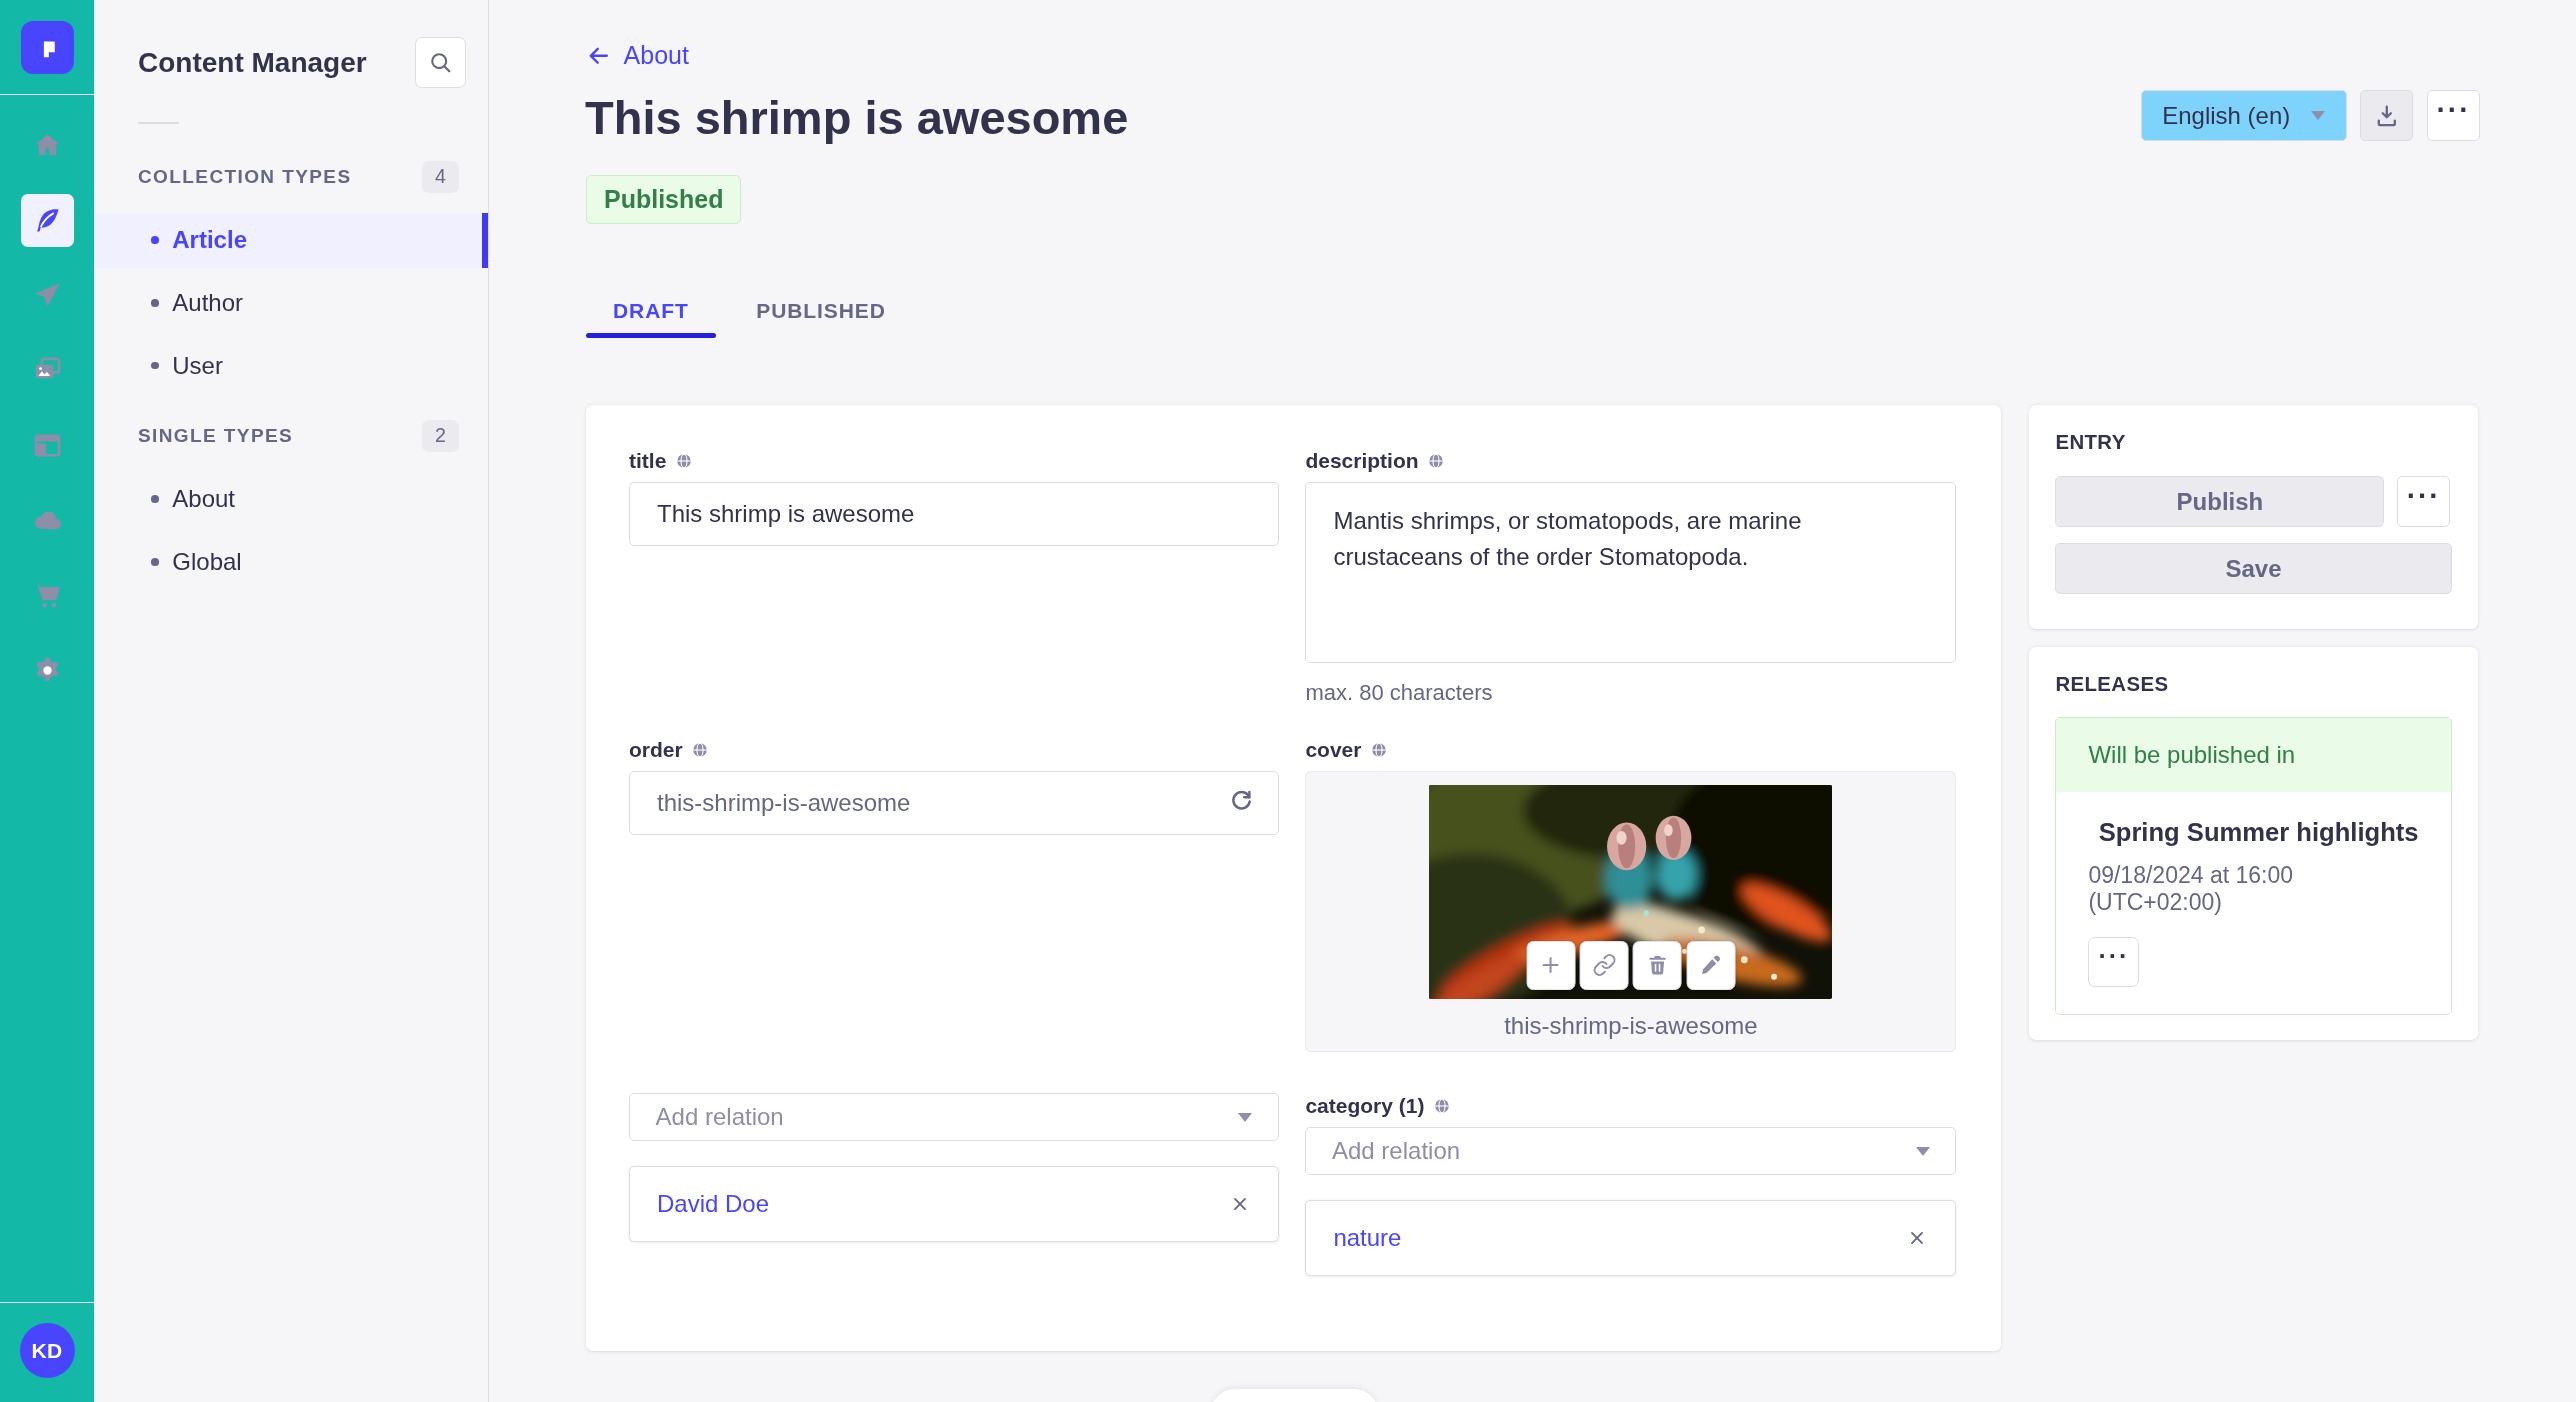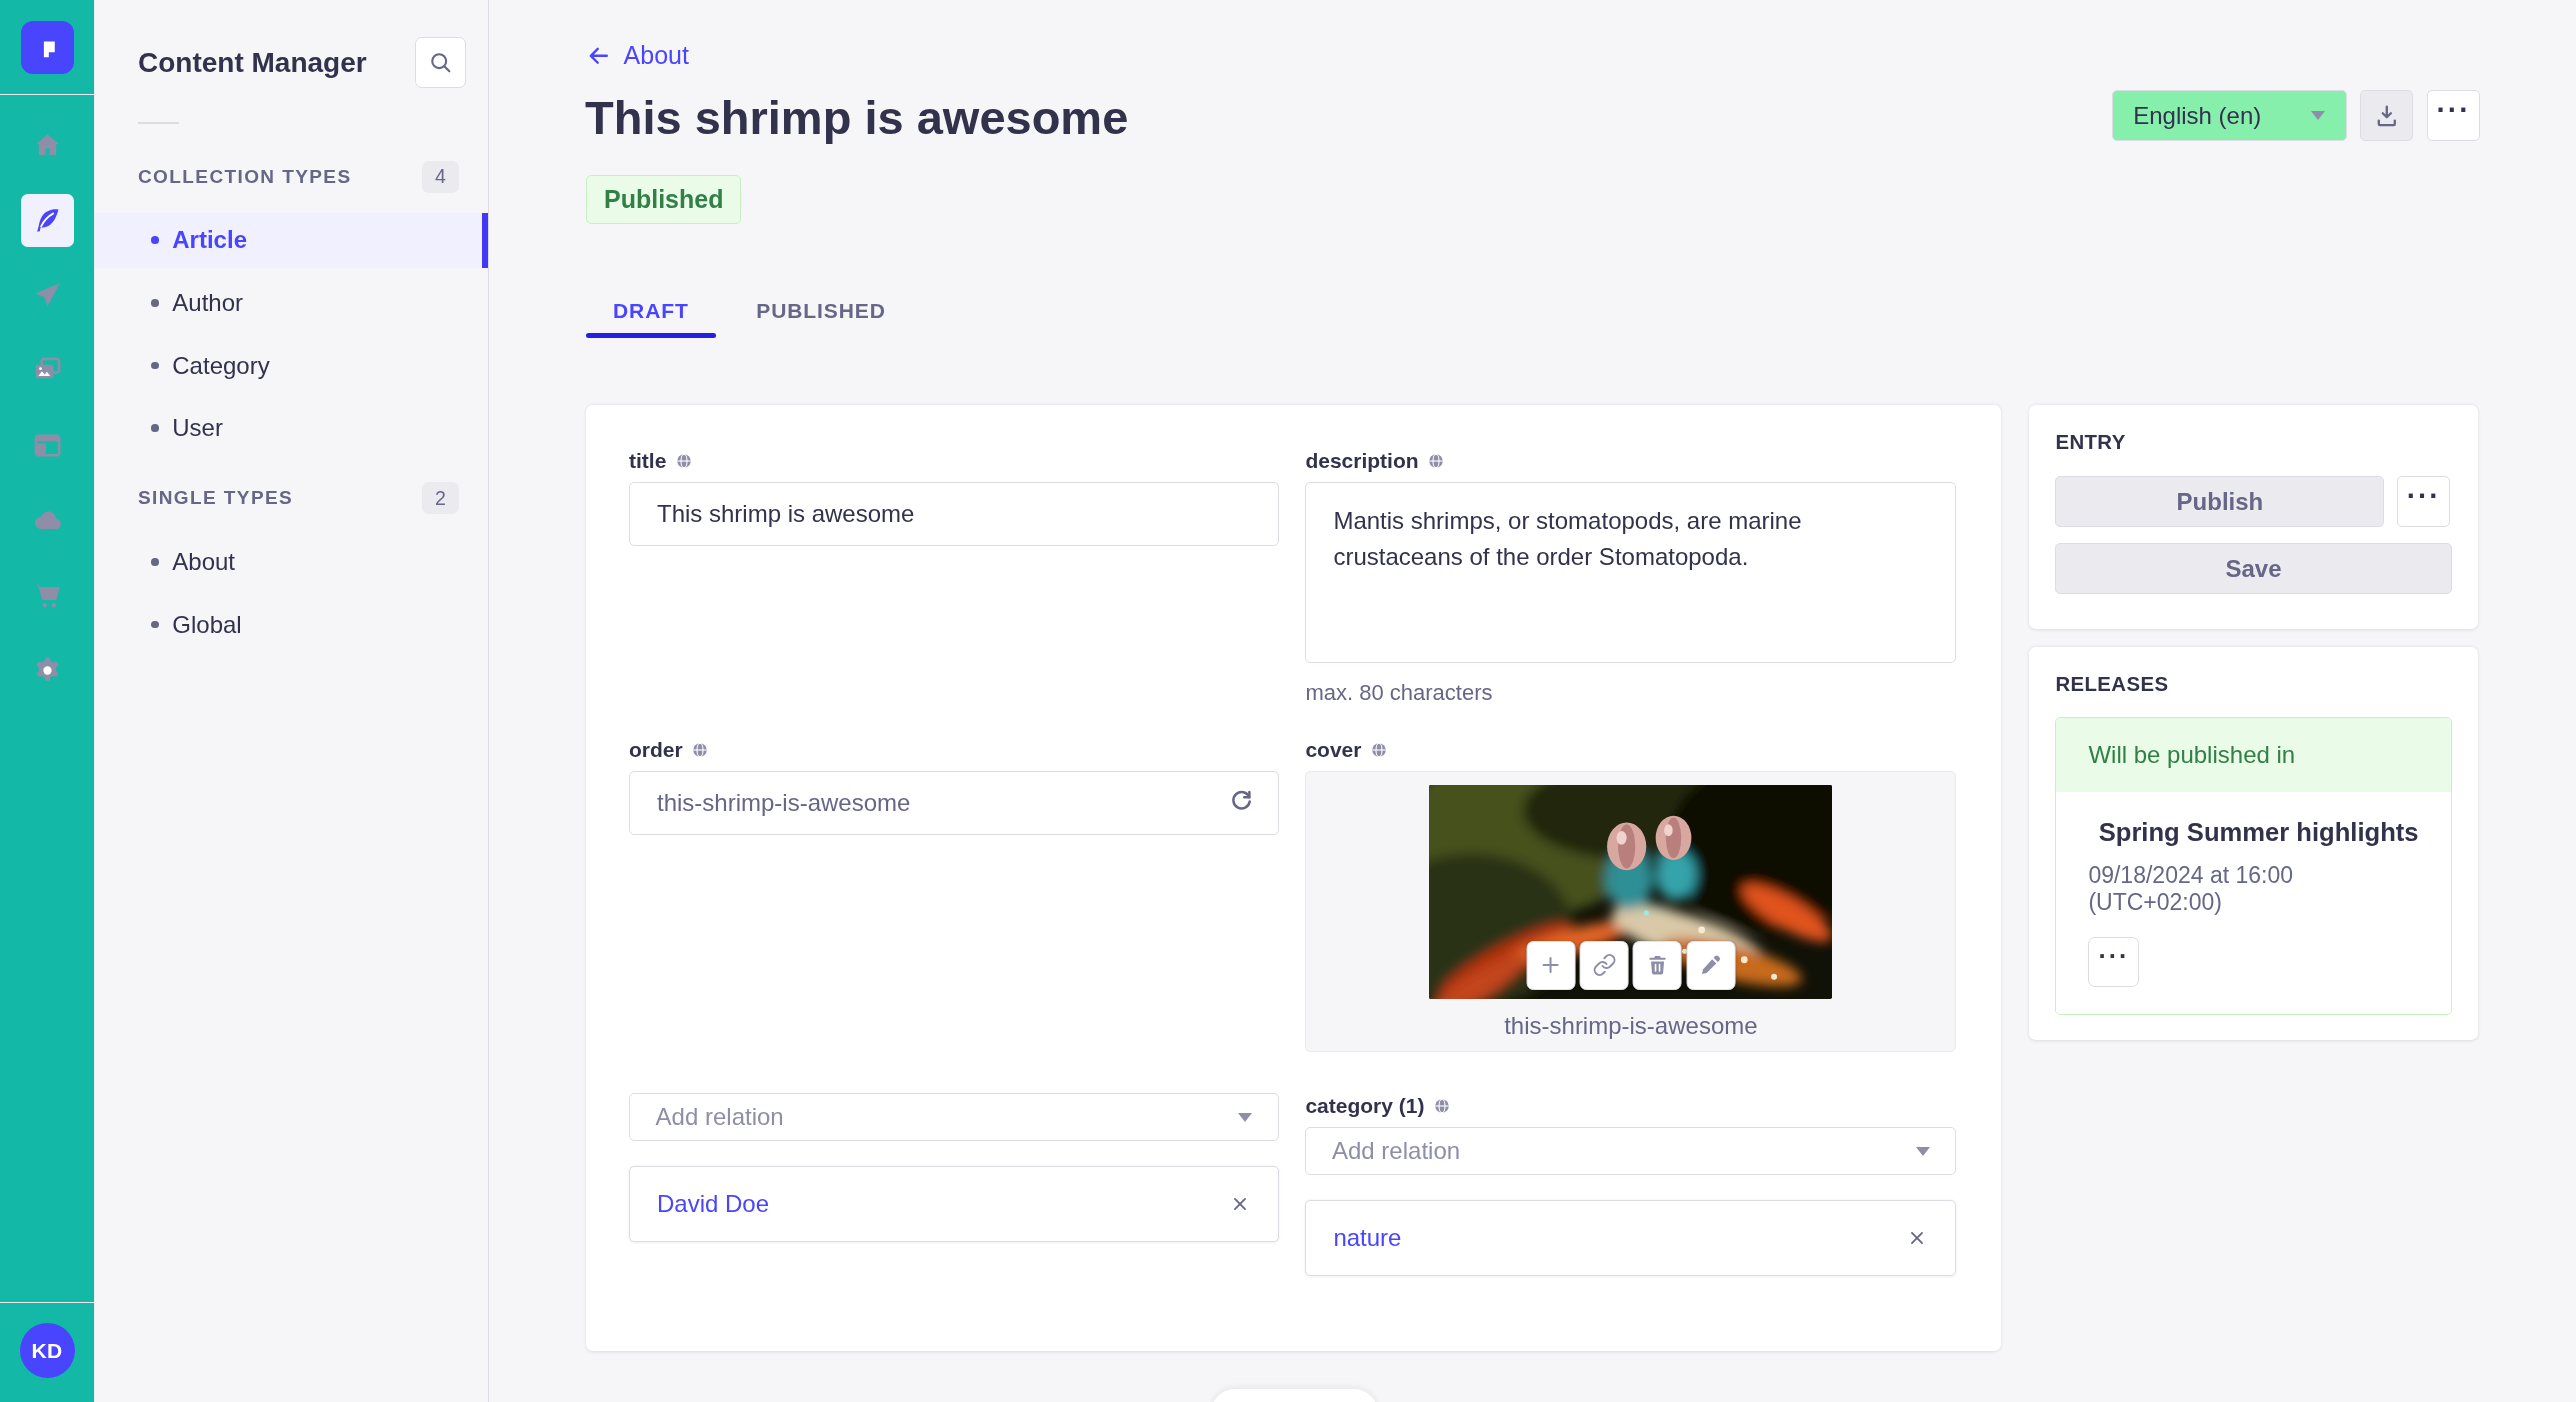--- a/index.html
+++ b/index.html
@@ -51,21 +51,21 @@
 
   
   .main { position:absolute; left:490px; top:0; width:2086px; height:100%; }
   .back-link { position:absolute; left:96px; top:41px; display:flex; align-items:center; gap:12px;
     color:#4945ff; font-size:25px; cursor:pointer; }
   .page-title { position:absolute; left:95px; top:90px; font-size:47px; font-weight:bold; color:#32324d; }
   .status-badge { position:absolute; left:96px; top:175px; height:49px; padding:0 17px;
     background:#eafbe7; border:0.9px solid #c6f0c2; border-radius:5.1px; color:#328048;
     font-size:25px; font-weight:600; display:flex; align-items:center; }
   .locale-bar { position:absolute; right:96px; top:90px; display:flex; gap:13.6px; }
-  .locale-select { width:235px; height:51px; background:#86efac; border:0.9px solid #dcdce4; border-radius:5.1px;
+  .locale-select { width:206px; height:51px; background:#7dd3fc; border:0.9px solid #dcdce4; border-radius:5.1px;
     display:flex; align-items:center; justify-content:space-between; padding:0 20.4px; cursor:pointer; }
   .locale-select span { font-size:24px; color:#32324d; }
   .caret { width:0; height:0; border-left:7.7px solid transparent; border-right:7.7px solid transparent;
     border-top:9.4px solid #8e8ea9; }
   .icon-sq { width:53px; height:51px; border-radius:5.1px; display:flex; align-items:center;
     justify-content:center; cursor:pointer; }
   .icon-sq.gray { background:#eaeaef; border:0.9px solid #dcdce4; }
   .icon-sq.white { background:#fff; border:0.9px solid #dcdce4; }
   .dots { font-size:29px; font-weight:bold; color:#32324d; letter-spacing:1.7px; line-height:1;
     transform:translateY(-5.1px); }
@@ -224,24 +224,20 @@
       <span class="count-badge">4</span>
     </div>
     <div class="nav-list">
       <div class="nav-item active">
         <span class="dot"></span>
         <span class="itm-label">Article</span>
       </div>
       <div class="nav-item">
         <span class="dot"></span>
         <span class="itm-label">Author</span>
-      </div>
-      <div class="nav-item">
-        <span class="dot"></span>
-        <span class="itm-label">Category</span>
       </div>
       <div class="nav-item">
         <span class="dot"></span>
         <span class="itm-label">User</span>
       </div>
     </div>
 
     <div class="section-head" style="margin-top:25.6px">
       <span class="section-label">SINGLE TYPES</span>
       <span class="count-badge">2</span>

